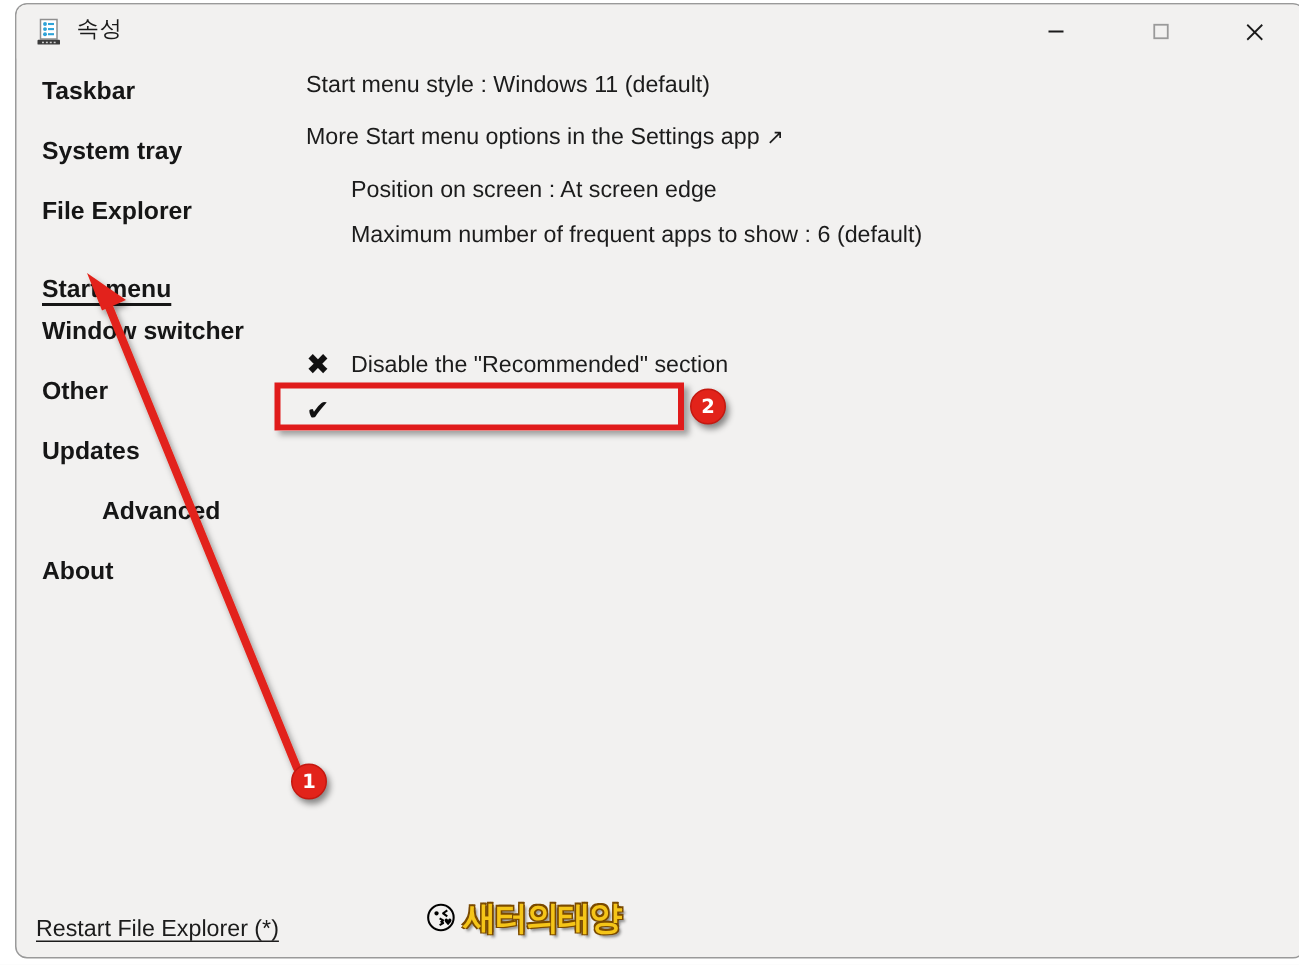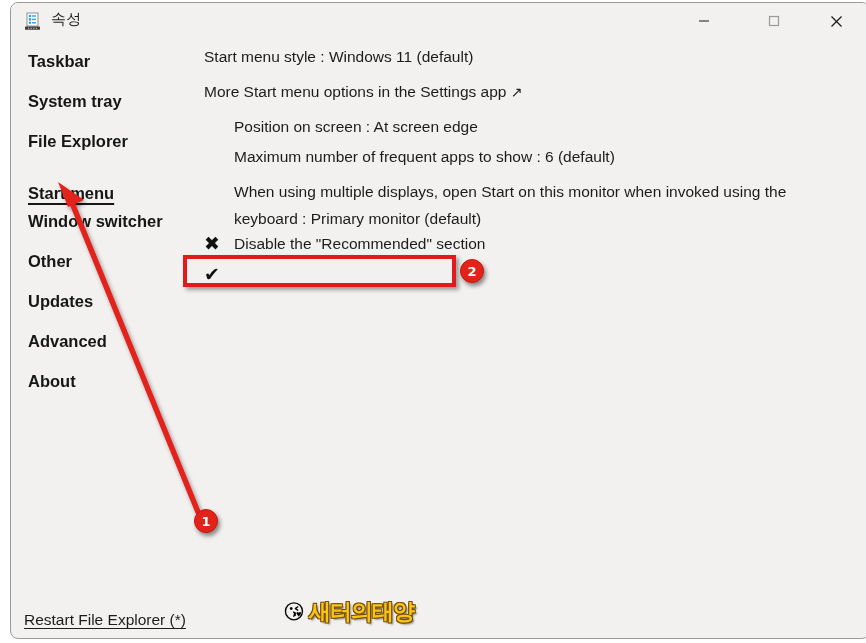--- a/index.html
+++ b/index.html
@@ -279,38 +279,37 @@
   </div>
 
   <nav id="sidebar">
     <div class="nav-item" style="top:13px;">Taskbar</div>
     <div class="nav-item" style="top:53px;">System tray</div>
     <div class="nav-item" style="top:93px;">File Explorer</div>
     <div class="nav-item selected" style="top:133px;">Start menu</div>
     <div class="nav-item" style="top:173px;">Window switcher</div>
     <div class="nav-item" style="top:213px;">Other</div>
     <div class="nav-item" style="top:253px;">Updates</div>
-    <div class="nav-item" style="top:293px;">Advanced</div>
+    <div class="nav-item" style="top:293px;margin-left:40px;">Advanced</div>
     <div class="nav-item" style="top:333px;">About</div>
   </nav>
 
   <main id="content">
 
     <div class="line root" style="top:9px;">Start menu style : Windows 11 (default)</div>
 
     <div class="line indent" style="top:79px;">Position on screen : At screen edge</div>
 
     <div class="line root" style="top:44px;">
       <span>More Start menu options in the Settings app</span>
       <span class="extlink-arrow">↗</span>
     </div>
 
     <div class="line indent" style="top:109px;">Maximum number of frequent apps to show : 6 (default)</div>
 
-    <div class="line indent wrapline" style="top:139px;">When using multiple displays, open Start on this monitor when invoked using the keyboard : Primary monitor (default)</div>
 
     <div class="glyphline" style="top:195px;">
       <span class="glyph">✖</span>
       <span class="glyphlabel">Disable the "Recommended" section</span>
     </div>
 
     <div class="glyphline" style="top:226px;">
       <span class="glyph">✔</span>
     </div>
 

